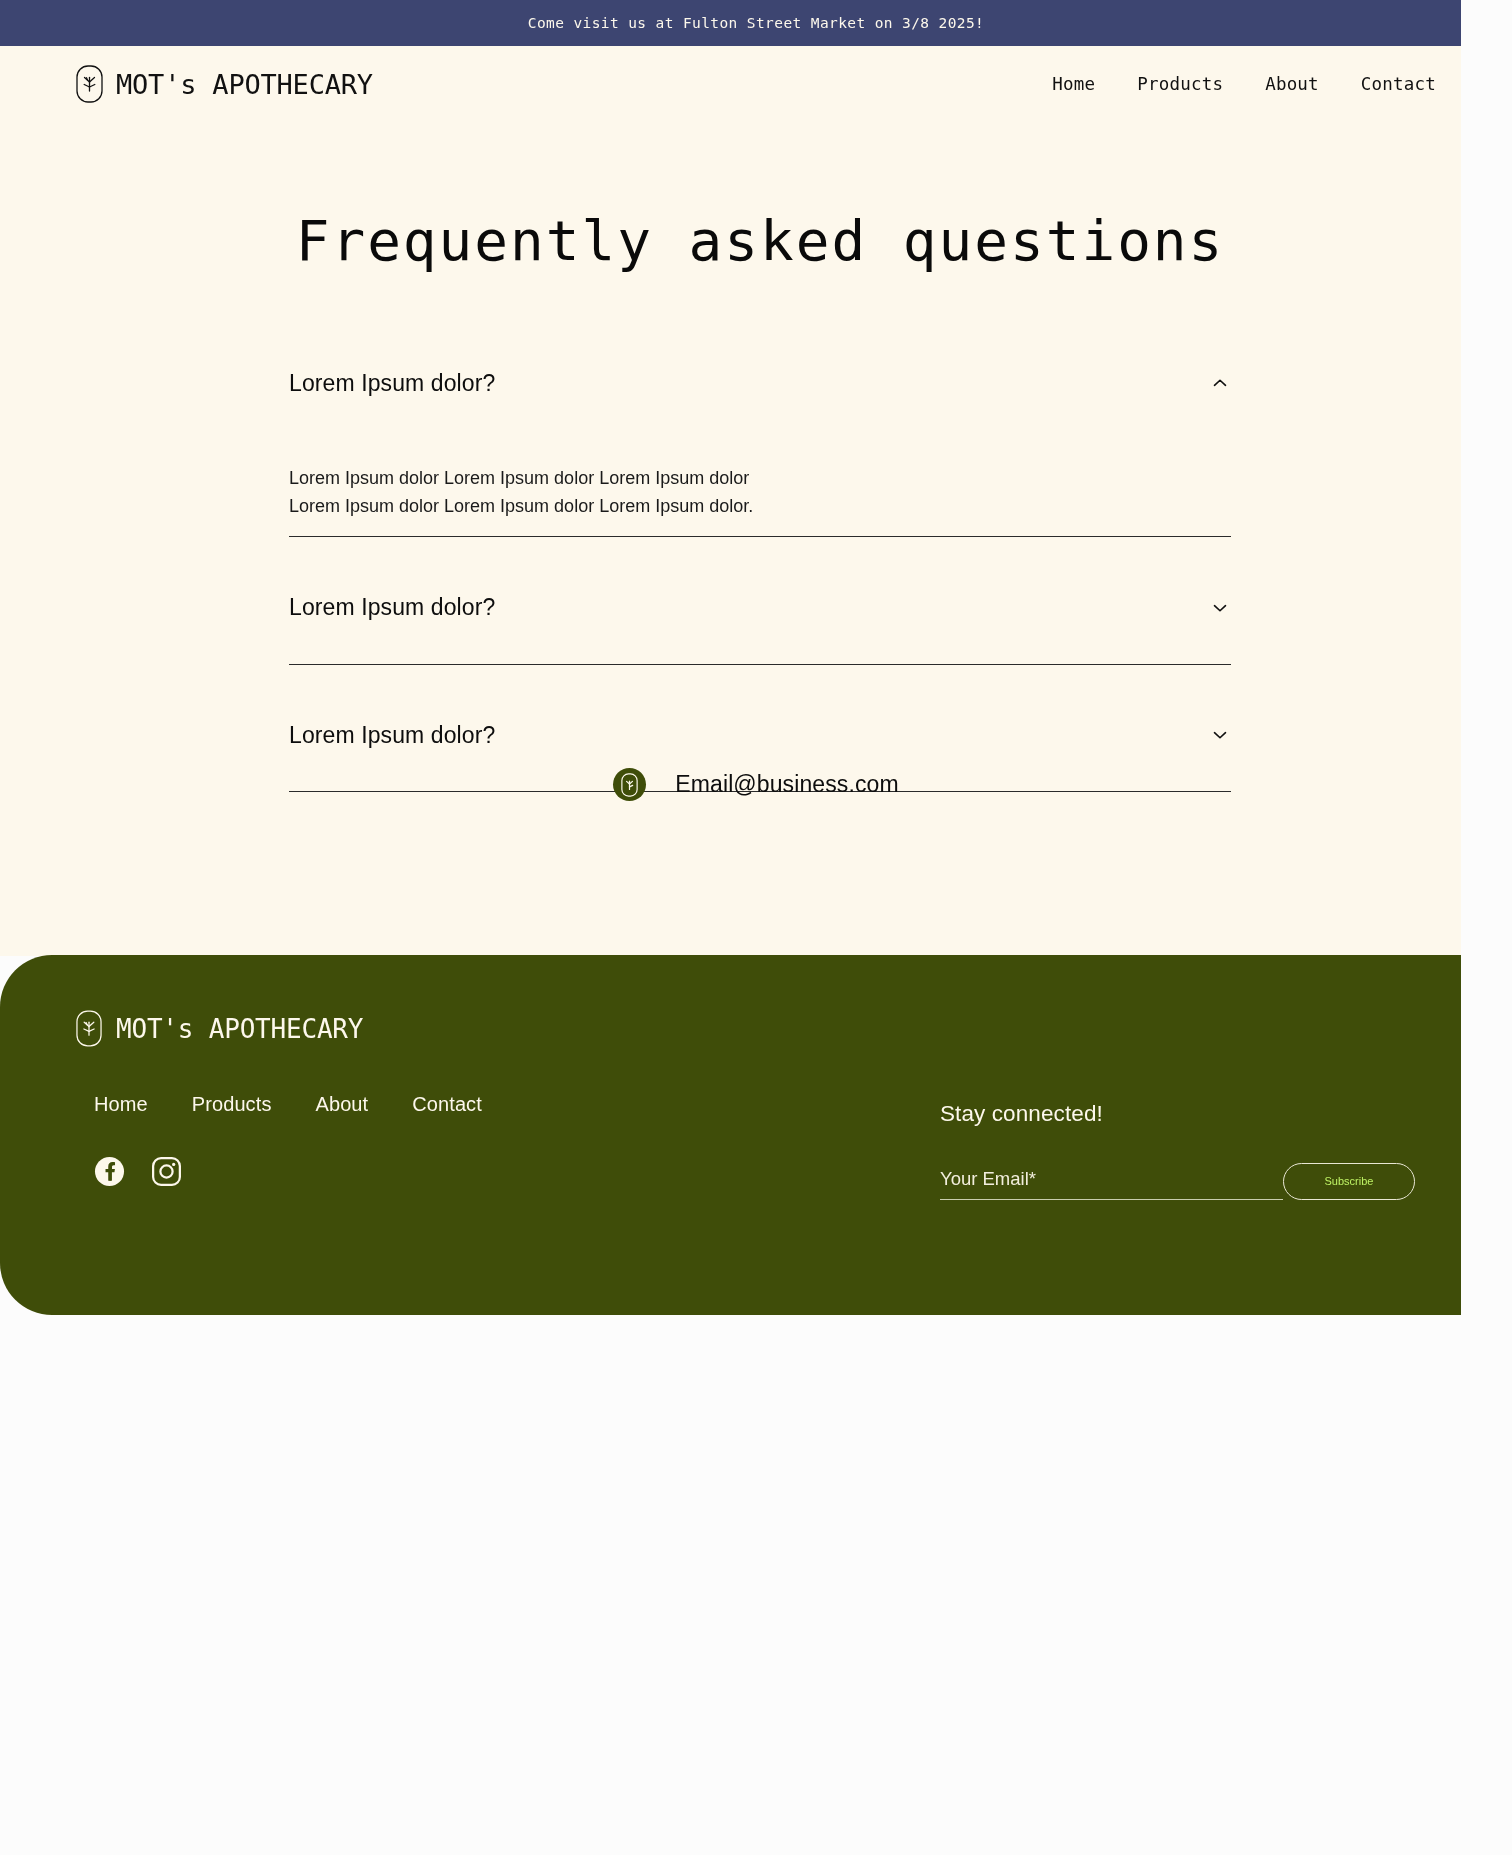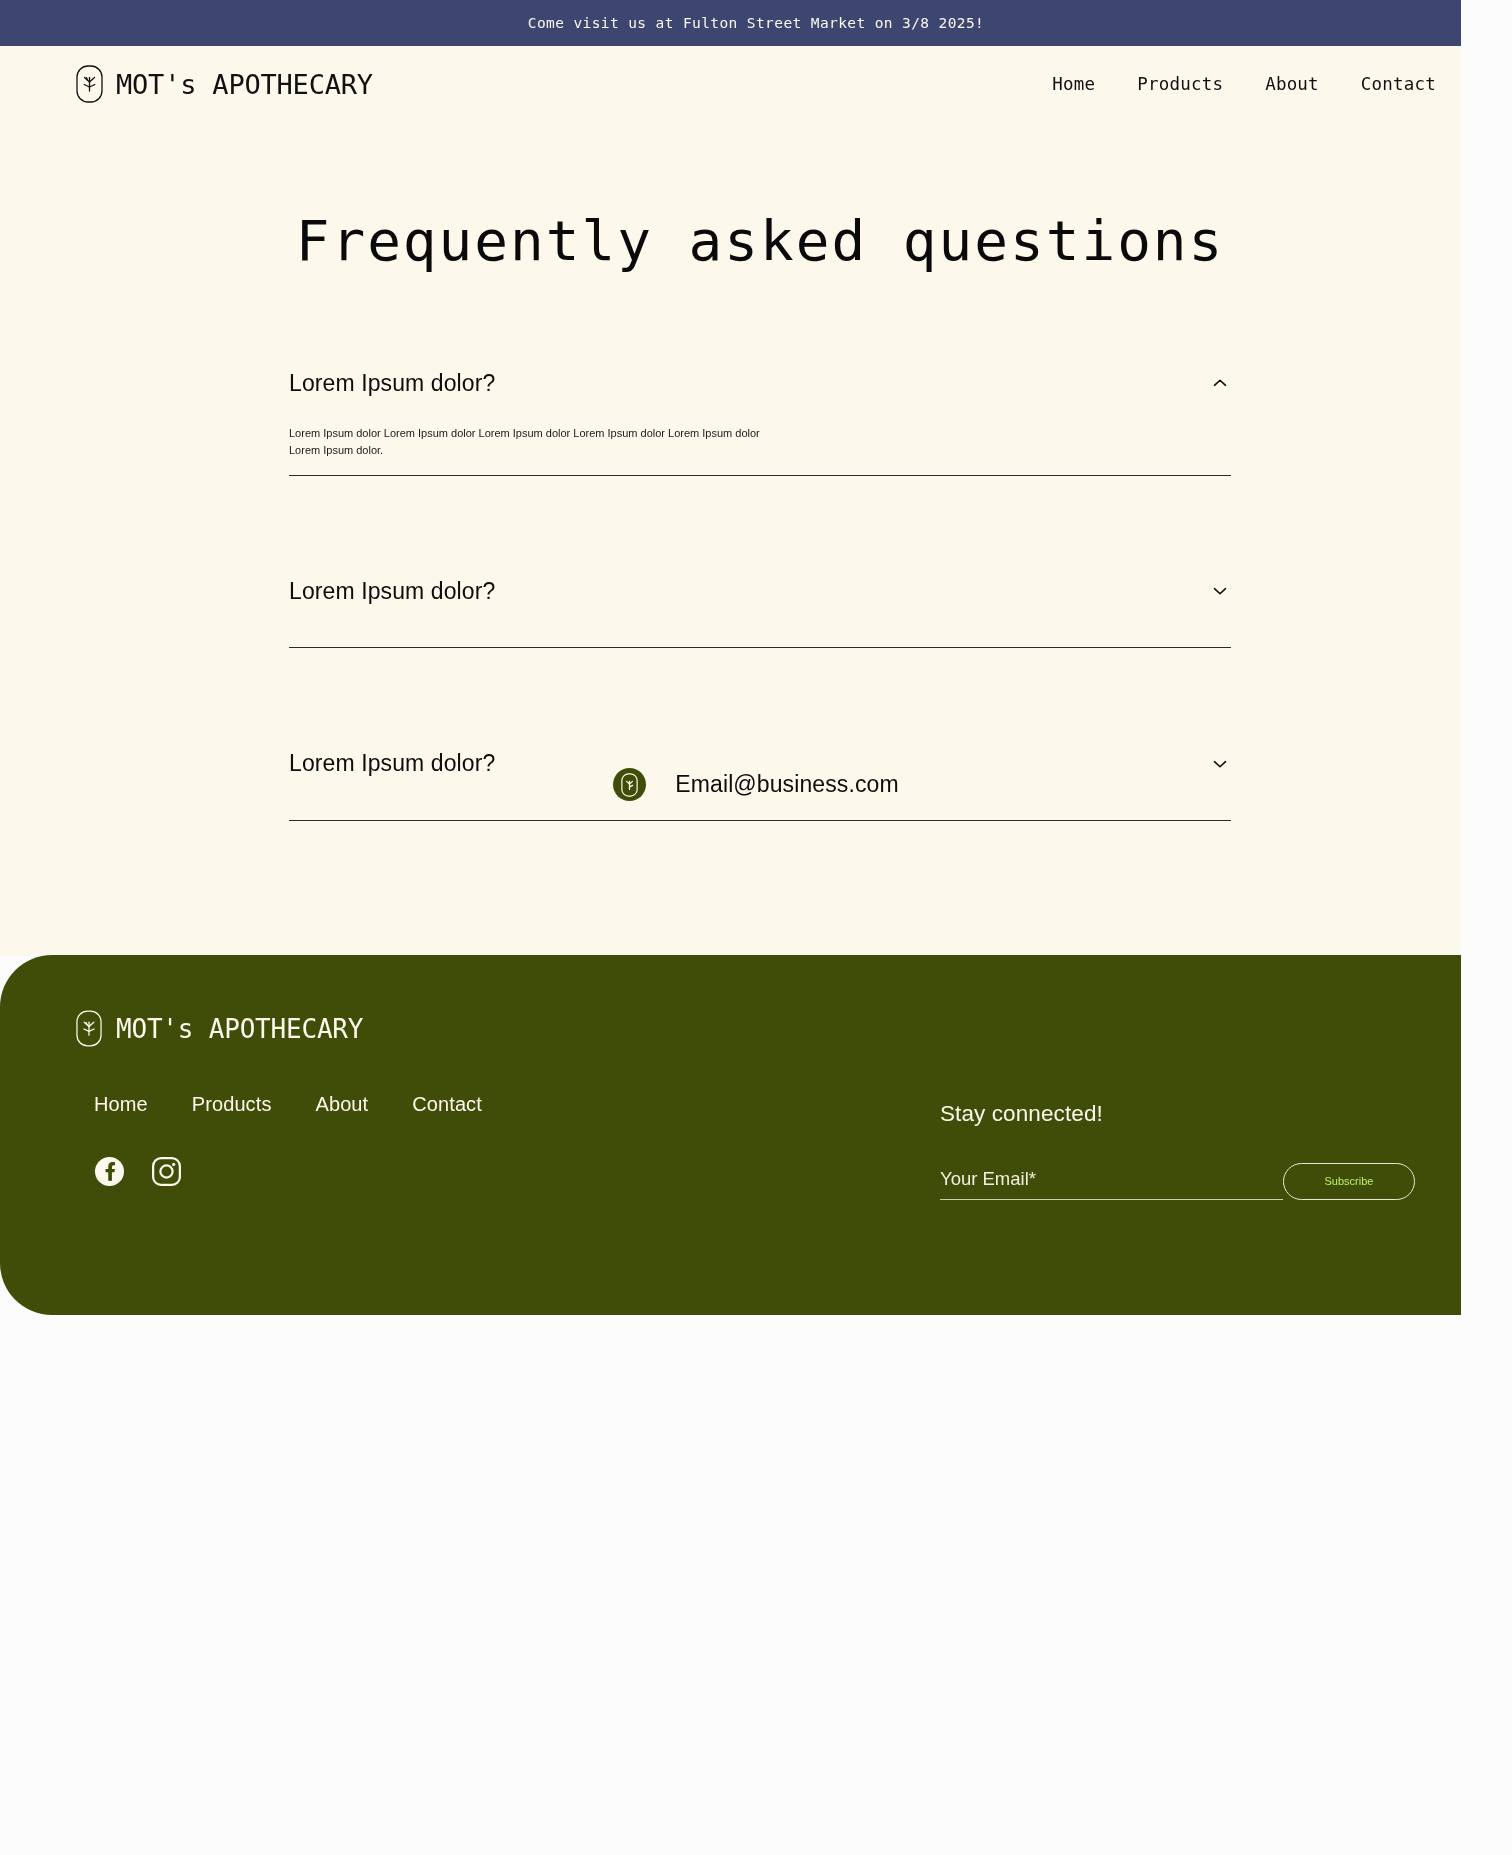--- a/index.html
+++ b/index.html
@@ -123,21 +123,20 @@
   .acc-head {
     width: 100%;
     background: none;
     border: none;
     display: flex;
     align-items: center;
     justify-content: space-between;
     padding: 0;
     cursor: pointer;
     text-align: center;
-    margin-top: 45px;
   }
   .acc-q {
     font-family: "Liberation Sans", sans-serif;
     font-size: 23px;
     color: #0D0D0D;
     font-weight: 400;
     letter-spacing: 0.1px;
     line-height: 1.2;
   }
   .acc-chevron {
@@ -147,24 +146,25 @@
     display: block;
     color: #111111;
   }
 
   .acc-body {
     padding-top: 28px;
     padding-bottom: 16px;
   }
   .acc-a {
     font-family: "Liberation Sans", sans-serif;
-    font-size: 11px;
+    font-size: 18px;
     color: #1A1A1A;
     line-height: 1.52;
     max-width: 492px;
+    margin-top: 40px;
   }
 
   .acc-rule {
     height: 1px;
     background: #2B2B2B;
     width: 100%;
   }
 
   .acc-spacer-lg { height: 57px; }
   .acc-spacer-sm { height: 42px; }

